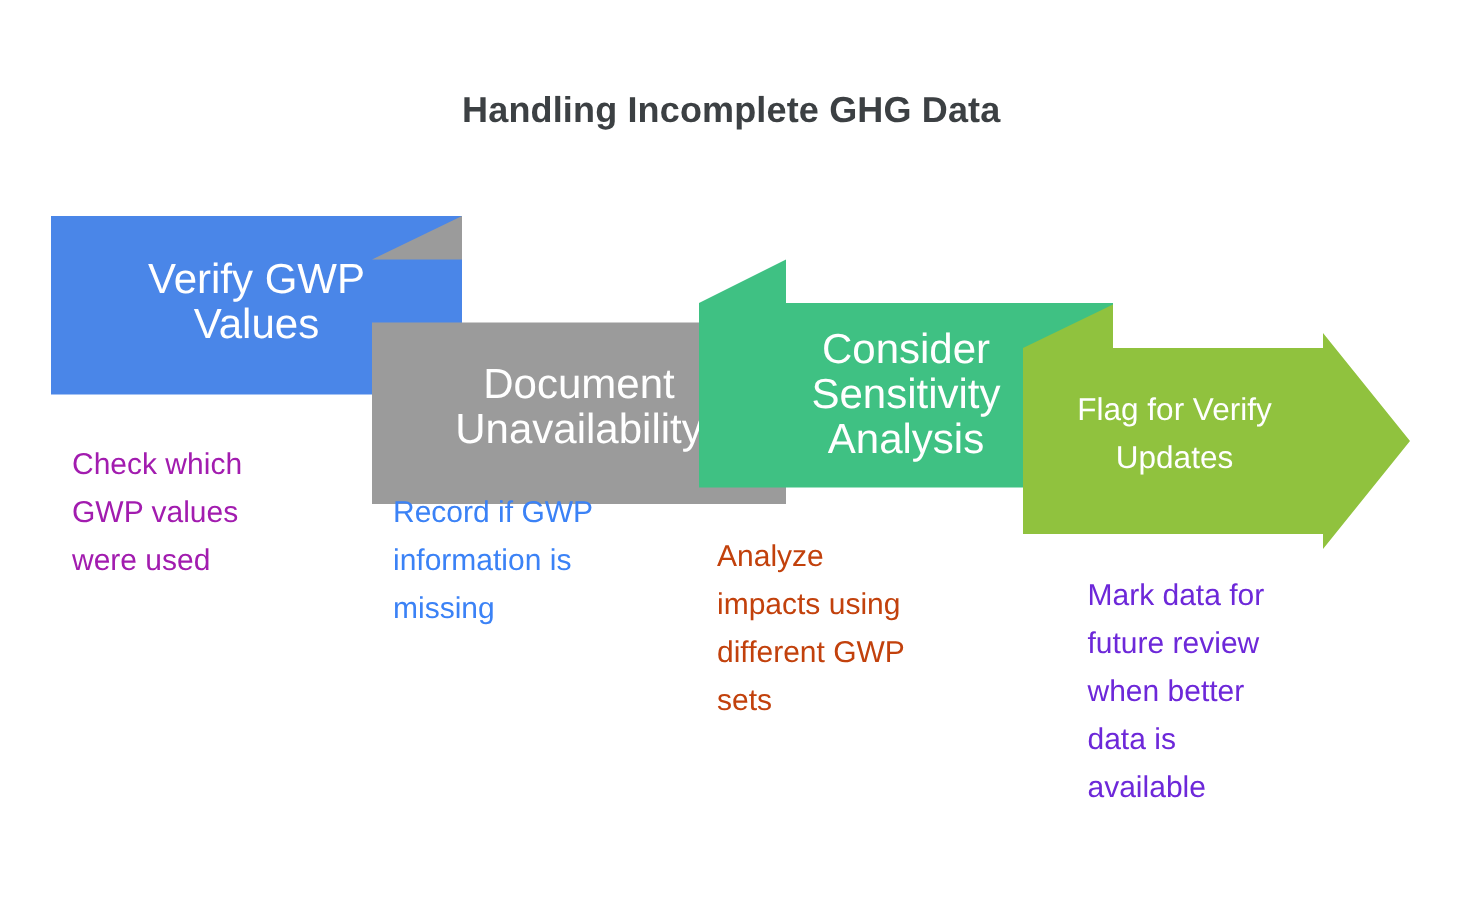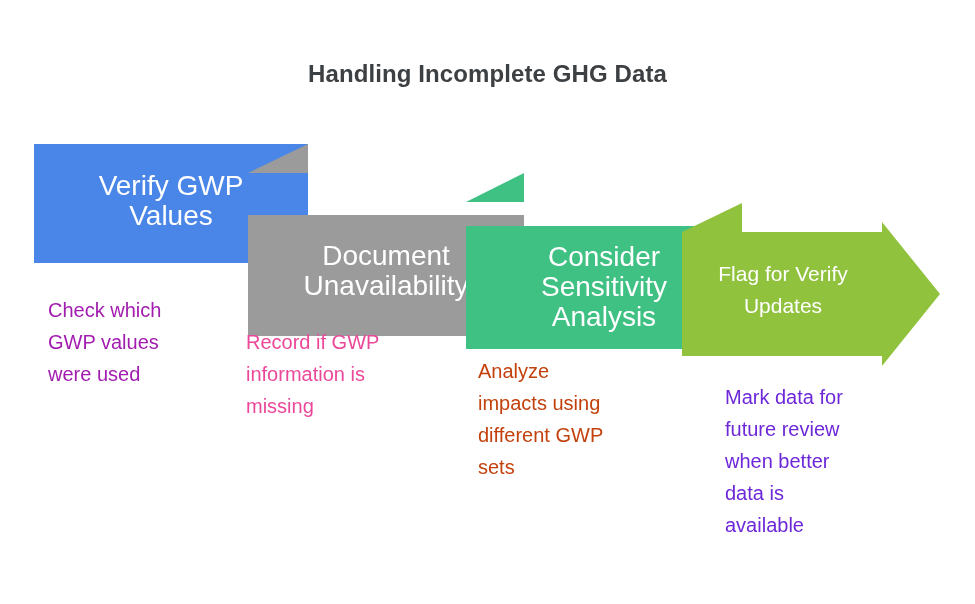--- a/index.html
+++ b/index.html
@@ -82,23 +82,23 @@
     border-bottom: 29px solid #9b9b9b;
   }
   #step2-block {
     left: 248px; top: 173px;
     width: 276px; height: 121px;
     background: #9b9b9b;
     margin-top: 42px;
   }
   #step2-label { top: 26px; }
   #step2-caption {
-    left: 246px; top: 326px;
+    left: 262px; top: 326px;
     width: 215px;
-    color: #ec4899;
+    color: #3b82f6;
   }
 
   
   #step3-fold {
     left: 466px; top: 173px;
     width: 0; height: 0;
     border-left: 58px solid transparent;
     border-bottom: 29px solid #3fc183;
   }
   #step3-block {
@@ -163,21 +163,21 @@
       <div id="step2-label" class="block-label">Document
 Unavailability</div>
     </div>
     <div id="step2-caption" class="caption">Record if GWP
 information is
 missing</div>
   </div>
 
   <div class="step">
     <div id="step3-fold" class="fold" style="border-bottom-color: rgb(63, 193, 131);"></div>
-    <div id="step3-block" class="block" style="background: rgb(63, 193, 131); margin-top: 24px;">
+    <div id="step3-block" class="block" style="background: rgb(63, 193, 131);">
       <div id="step3-label" class="block-label">Consider
 Sensitivity
 Analysis</div>
     </div>
     <div id="step3-caption" class="caption">Analyze
 impacts using
 different GWP
 sets</div>
   </div>
 

